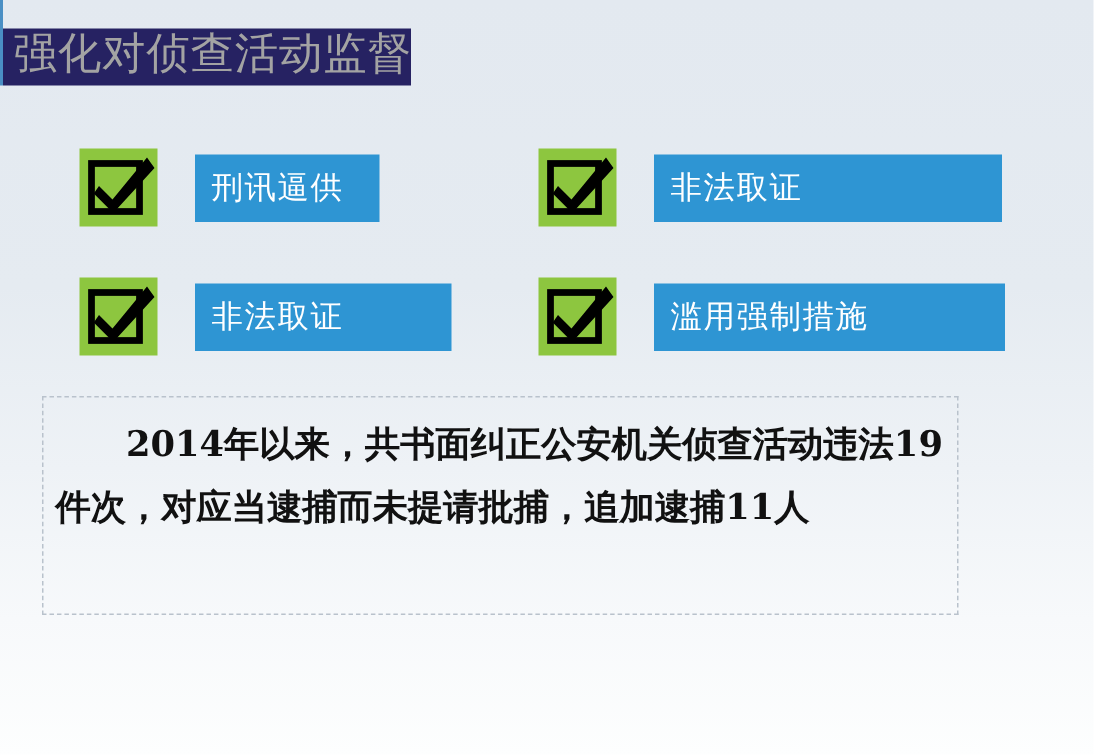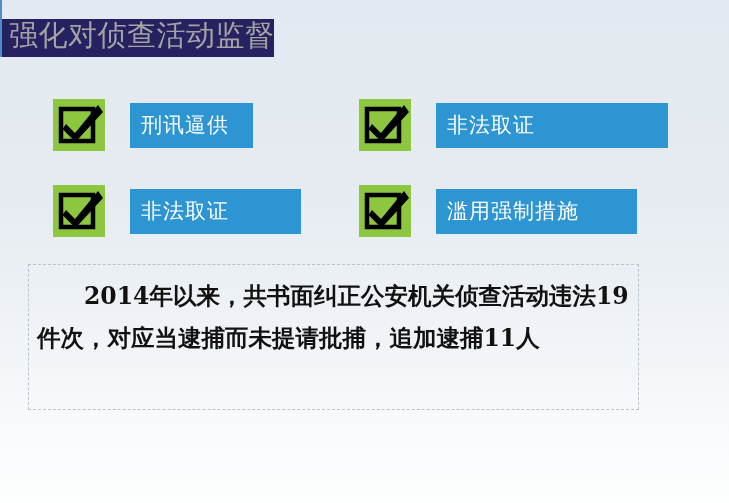--- a/index.html
+++ b/index.html
@@ -91,21 +91,21 @@
   }
 
   
   #item-0 { left: 53px; top: 99px; }
   #item-0 .check-label { width: 123px; }
   #item-1 { left: 359px; top: 99px; }
   #item-1 .check-label { width: 232px; }
   #item-2 { left: 53px; top: 185px; }
   #item-2 .check-label { width: 171px; }
   #item-3 { left: 359px; top: 185px; }
-  #item-3 .check-label { width: 201px; }
+  #item-3 .check-label { width: 234px; }
 
   
   #summary-box {
     position: absolute;
     left: 28px;
     top: 264px;
     width: 611px;
     height: 146px;
     border: 1px dashed #b9c2cc;
     box-sizing: border-box;

